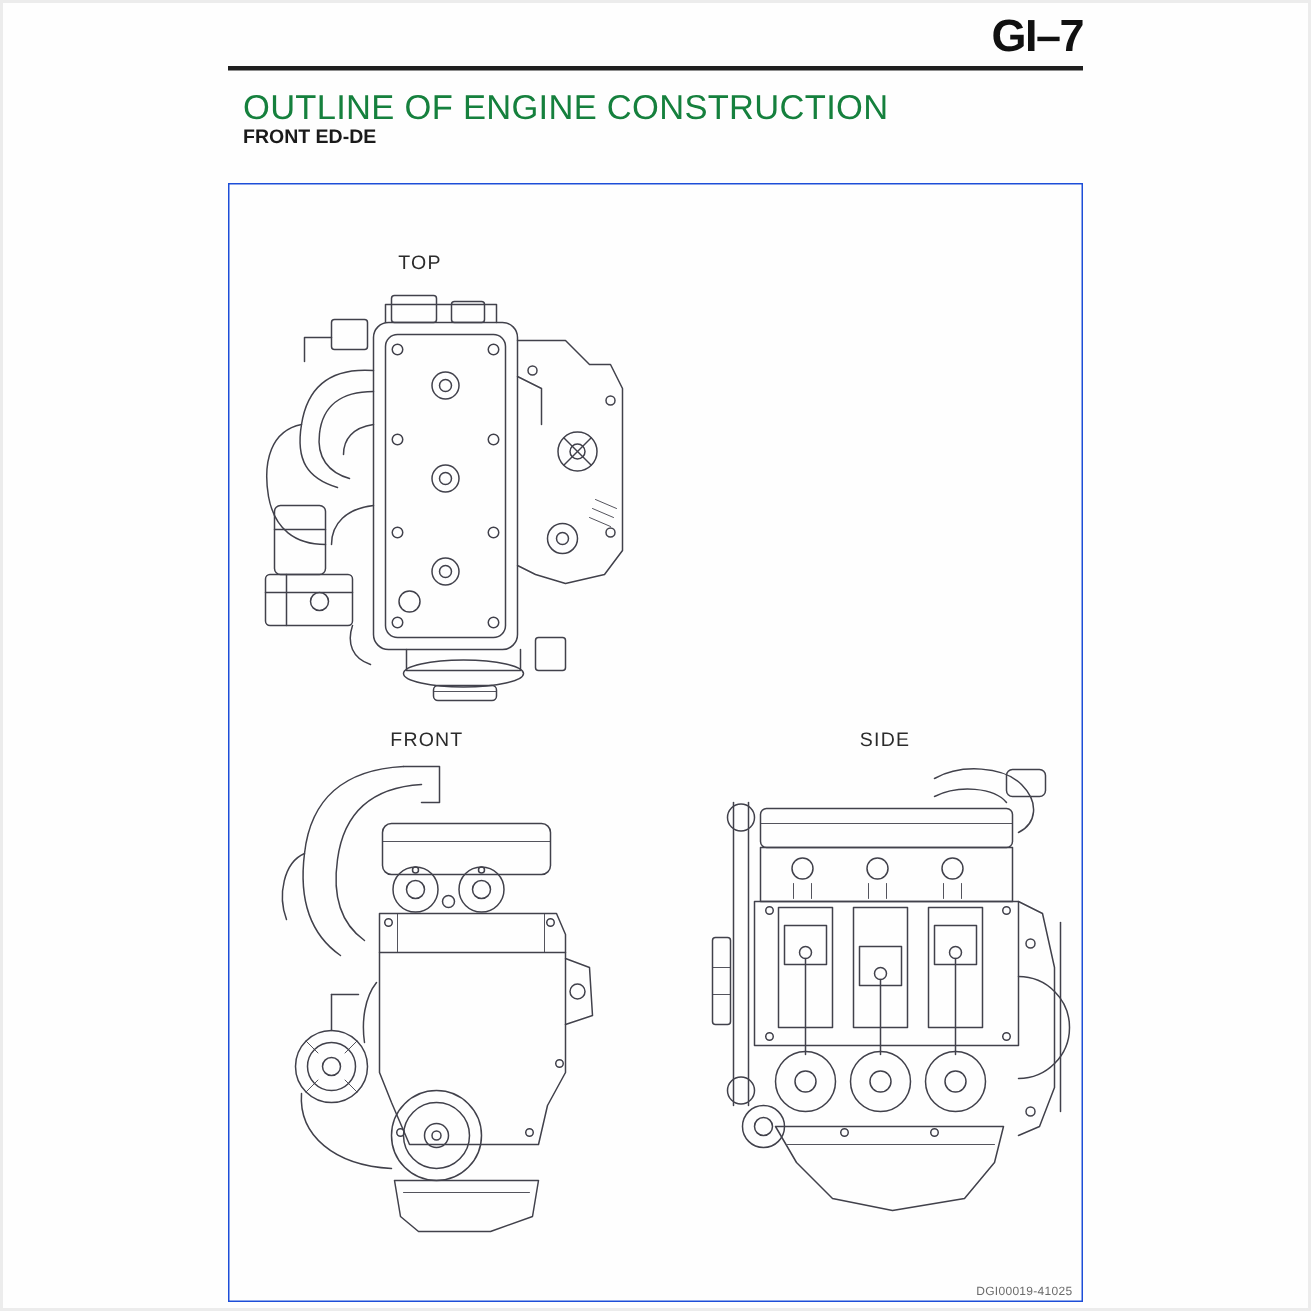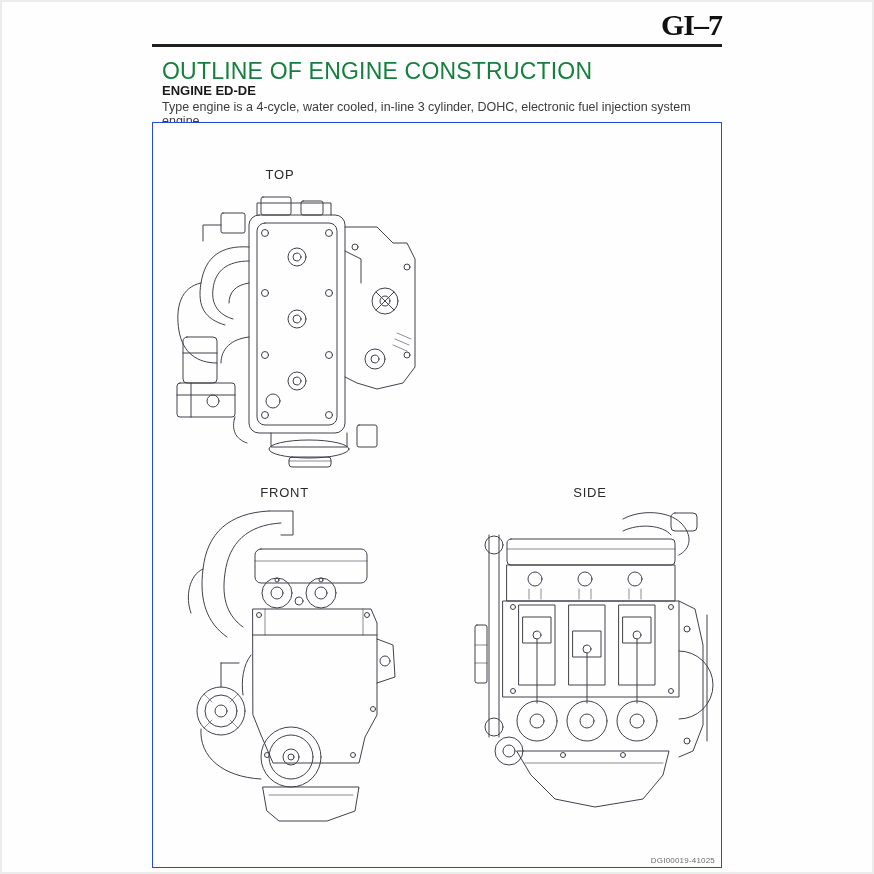--- a/index.html
+++ b/index.html
@@ -18,21 +18,20 @@
   .page-code {
     position: absolute;
     top: 8px;
     left: 152px;
     width: 570px;
     text-align: right;
     font-size: 30px;
     font-weight: bold;
     letter-spacing: -1px;
     color: #111;
-    font-family: Liberation Serif, serif;
   }
 
   .header-rule {
     position: absolute;
     top: 44px;
     left: 152px;
     width: 570px;
     height: 3px;
     background: #1f1f1f;
   }
@@ -113,22 +112,21 @@
 </style>
 </head>
 <body>
 
 <div class="page">
 
   <div class="page-code">GI–7</div>
   <div class="header-rule"></div>
 
   <div class="doc-title">OUTLINE OF ENGINE CONSTRUCTION</div>
-  <div class="engine-heading">ENGINE ED-DE</div>
-  <div class="description">Type engine is a 4-cycle, water cooled, in-line 3 cylinder, DOHC, electronic fuel injection system engine.</div>
+  <div class="engine-heading">FRONT ED-DE</div>
 
   <div class="figure-box">
 
     <div class="view-label label-top">TOP</div>
     <div class="view-label label-front">FRONT</div>
     <div class="view-label label-side">SIDE</div>
 
     <div class="drawing draw-top">
       <svg width="280" height="286" viewBox="0 0 280 286">
 

